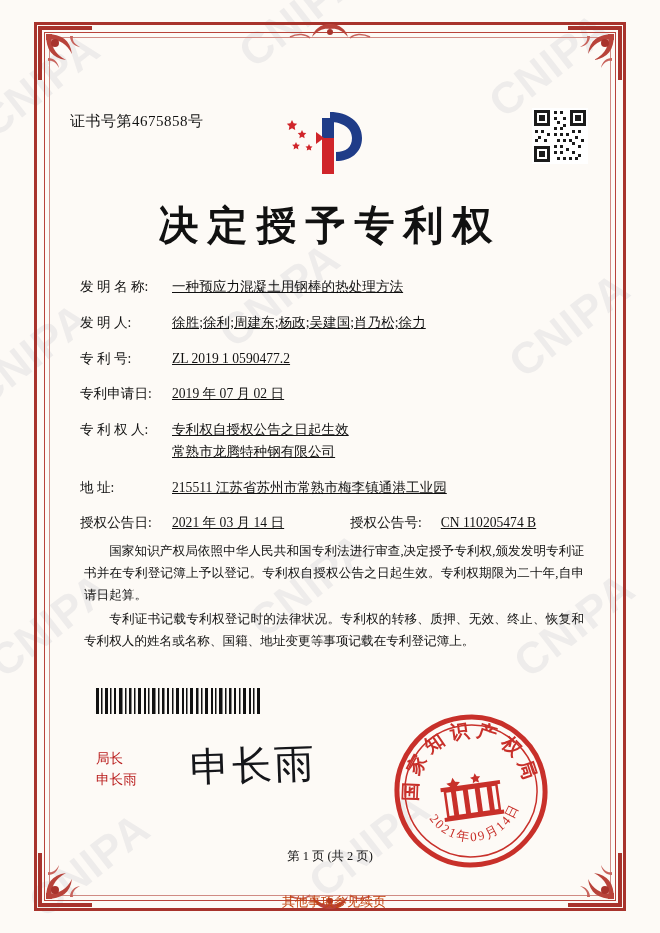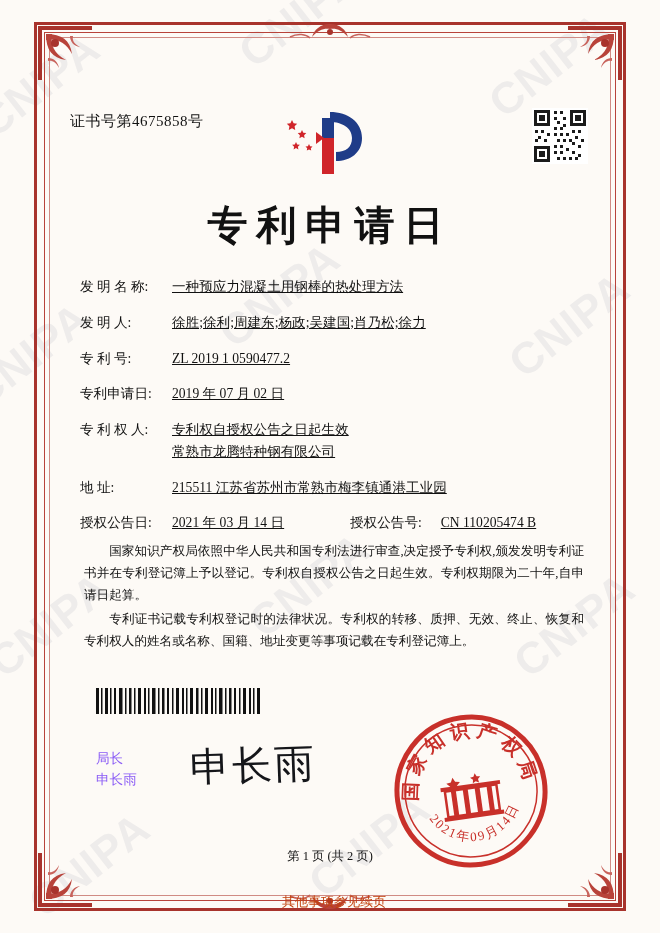--- a/index.html
+++ b/index.html
@@ -208,21 +208,21 @@
     width: 168px;
     height: 26px;
   }
 
   .signature-block {
     position: absolute;
     left: 36px;
     top: 700px;
     font-size: 13.6px;
     line-height: 1.55;
-    color: #8b5cf6;
+    color: #b91c1c;
   }
 
   .handwriting {
     position: absolute;
     left: 130px;
     top: 690px;
     font-size: 40px;
     font-family: "Liberation Serif", "DejaVu Serif", serif;
     color: #15161a;
     letter-spacing: 2px;
@@ -403,21 +403,21 @@
         <path d="M38 24 L46 30 L38 36 Z" fill="#d0252a"></path>
         <g fill="#d0252a">
           <path d="M14 12 l1.6 3.3 3.6 .5 -2.6 2.5 .6 3.6 -3.2 -1.7 -3.2 1.7 .6 -3.6 -2.6 -2.5 3.6 -.5 z"></path>
           <path d="M24 22 l1.3 2.7 3 .4 -2.2 2.1 .5 3 -2.6 -1.4 -2.6 1.4 .5 -3 -2.2 -2.1 3 -.4 z"></path>
           <path d="M18 34 l1.2 2.4 2.7 .4 -2 1.9 .5 2.7 -2.4 -1.3 -2.4 1.3 .5 -2.7 -2 -1.9 2.7 -.4 z"></path>
           <path d="M31 36 l1.1 2.2 2.4 .3 -1.7 1.7 .4 2.4 -2.2 -1.1 -2.2 1.1 .4 -2.4 -1.7 -1.7 2.4 -.3 z"></path>
         </g>
       </svg>
     </div>
 
-    <div class="title">专利申请日</div>
+    <div class="title">决定授予专利权</div>
 
     <div class="fields">
 
       <div class="field-row">
         <div class="field-label">发 明 名 称:</div>
         <div class="field-value">一种预应力混凝土用钢棒的热处理方法</div>
       </div>
 
       <div class="field-row">
         <div class="field-label">发 明 人:</div>

